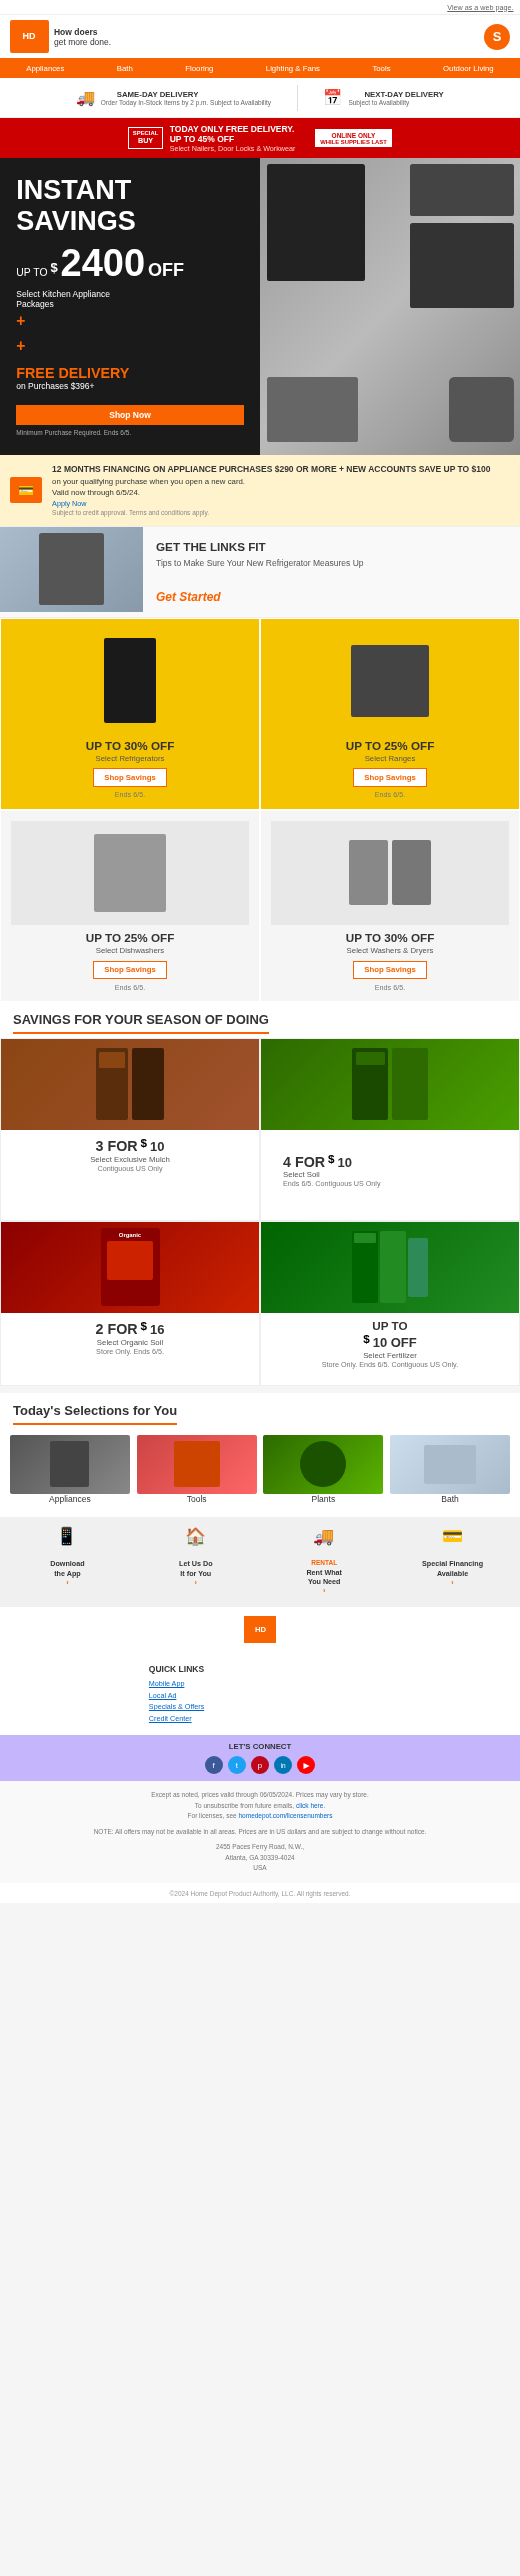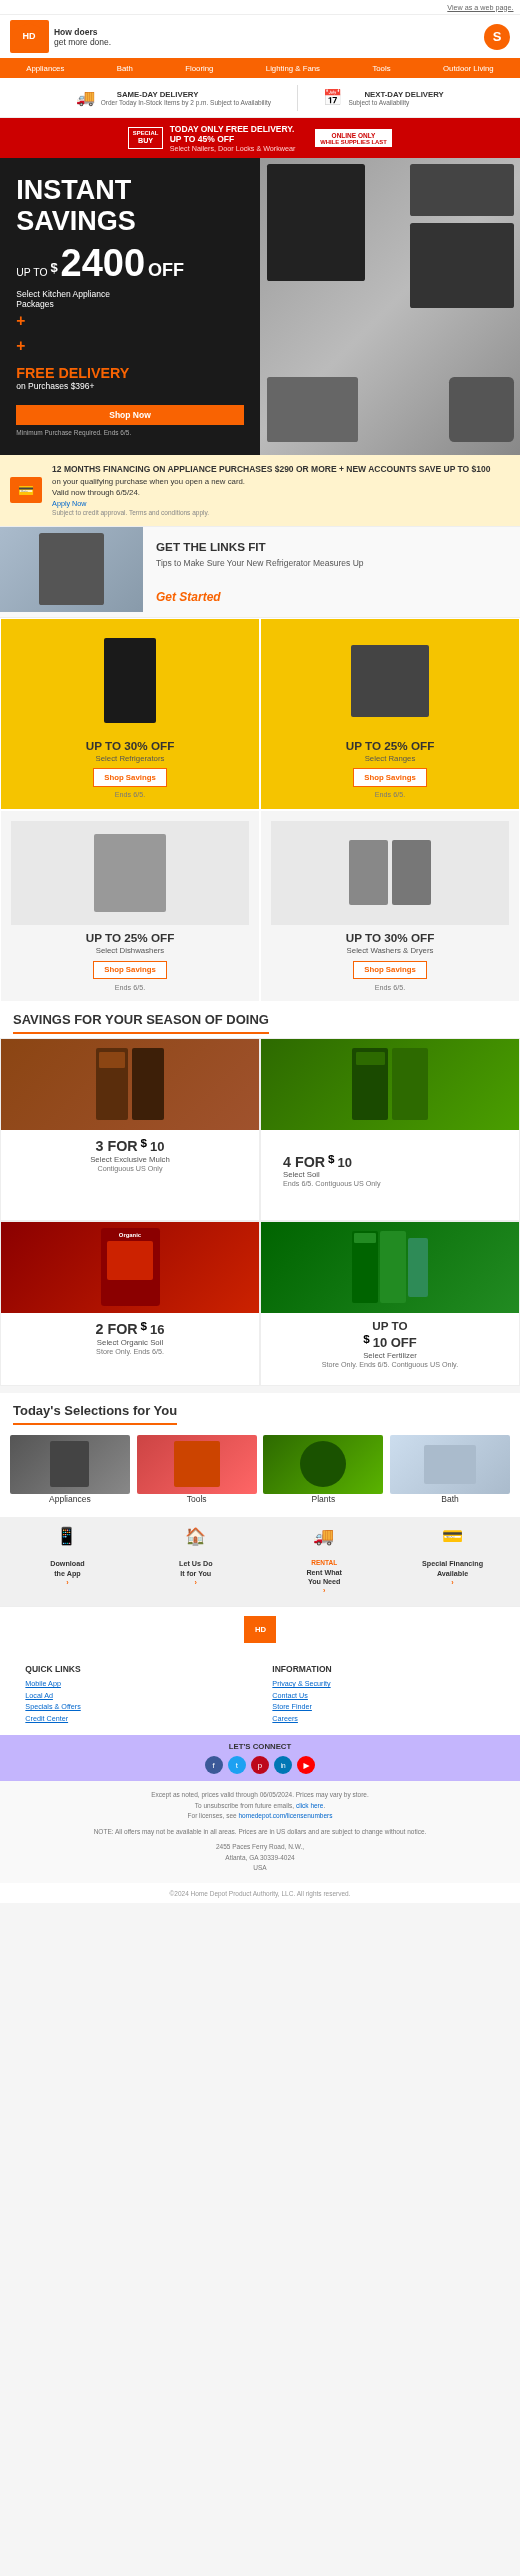--- a/index.html
+++ b/index.html
@@ -452,27 +452,20 @@
 </div>
 
 <div class="footer-links">
   <div class="footer-col">
     <div class="footer-col-title">QUICK LINKS</div>
     <a class="footer-link">Mobile App</a>
     <a class="footer-link">Local Ad</a>
     <a class="footer-link">Specials &amp; Offers</a>
     <a class="footer-link">Credit Center</a>
   </div>
-  <div class="footer-col">
-    <div class="footer-col-title">INFORMATION</div>
-    <a class="footer-link">Privacy &amp; Security</a>
-    <a class="footer-link">Contact Us</a>
-    <a class="footer-link">Store Finder</a>
-    <a class="footer-link">Careers</a>
-  </div>
 </div>
 
 <div class="social">
   <div class="social-title">LET'S CONNECT</div>
   <div class="social-icons">
     <div class="social-icon" style="background:#3b5998;">f</div>
     <div class="social-icon" style="background:#1da1f2;">t</div>
     <div class="social-icon" style="background:#bd081c;">p</div>
     <div class="social-icon" style="background:#0077b5; font-size:6.5px;">in</div>
     <div class="social-icon" style="background:#ff0000;">▶</div>

